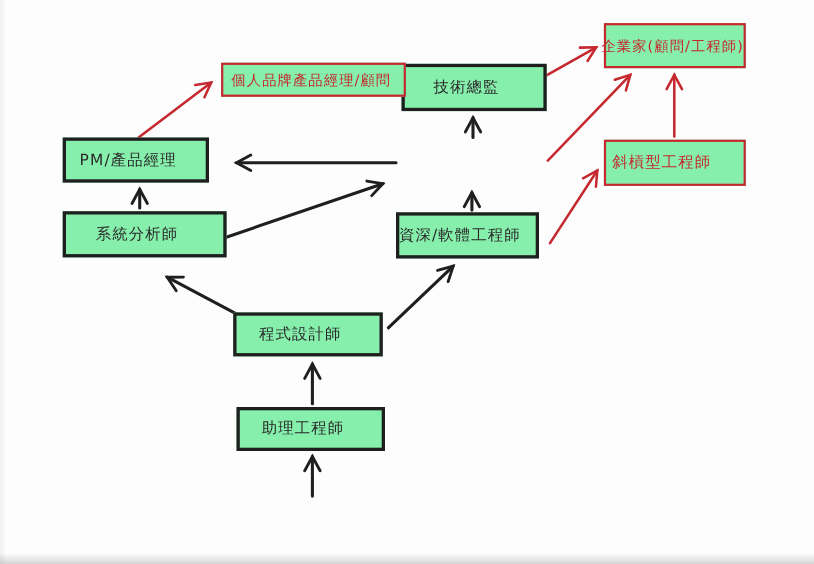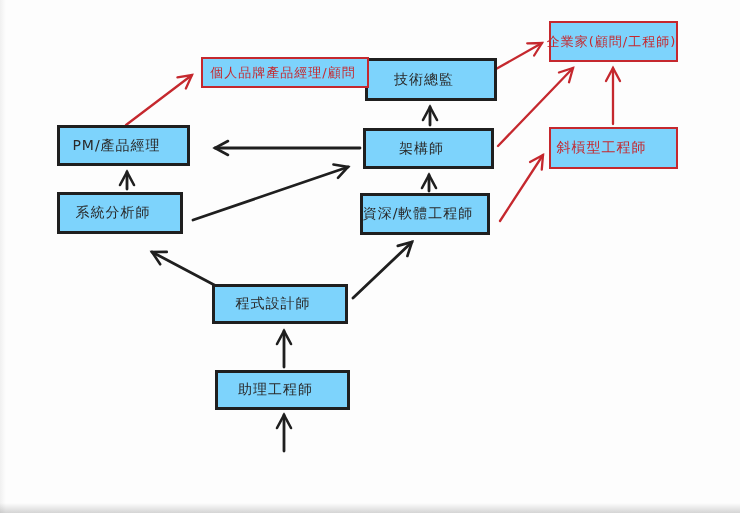--- a/index.html
+++ b/index.html
@@ -20,33 +20,33 @@
     content:"";
     position:absolute;left:0;top:0;bottom:0;width:6px;
     background:linear-gradient(to right, rgba(0,0,0,0.05), rgba(0,0,0,0));
     pointer-events:none;
   }
   svg.edges{position:absolute;left:0;top:0;width:740px;height:513px;}
   .node{
     position:absolute;
     display:flex;align-items:center;justify-content:center;
     box-sizing:border-box;
-    background:#7dd3fc;
+    background:#86efac;
     font-size:14px;
     letter-spacing:1px;
     padding-right:14px; 
     white-space:nowrap;
   }
   .node.black{border:3px solid var(--ink,#1f1f1f);color:#2a2a2a;}
   .node.red{border:2.5px solid var(--red,#c5282e);color:var(--red,#c5282e);}
   
   .n-student            {left:219px;top:456px;width:131px;height:39px;}
   .n-assistant-engineer {left:215px;top:370px;width:135px;height:40px;}
   .n-programmer         {left:212px;top:284px;width:136px;height:40px;}
-  .n-system-analyst     {left:57px; top:192px;width:126px;height:42px;font-family:Liberation Mono, monospace;}
+  .n-system-analyst     {left:57px; top:192px;width:149px;height:42px;font-family:Liberation Mono, monospace;}
   .n-pm                 {left:57px; top:125px;width:133px;height:41px;}
   .n-senior             {left:360px;top:193px;width:130px;height:42px;}
   .n-architect          {left:363px;top:128px;width:131px;height:41px;}
   .n-tech-director      {left:365px;top:58px; width:132px;height:43px;}
   .n-personal-brand     {left:201px;top:57px; width:168px;height:31px;font-size:13px;padding-right:4px;}
   .n-entrepreneur       {left:549px;top:21px; width:129px;height:41px;font-size:13px;padding-right:4px;}
   .n-slash-engineer     {left:549px;top:127px;width:129px;height:42px;padding-right:24px;}
 </style>
 </head>
 <body>
@@ -88,23 +88,20 @@
   </div>
   <div class="node black n-system-analyst">
     <span>系統分析師</span>
   </div>
   <div class="node black n-pm">
     <span>PM/產品經理</span>
   </div>
   <div class="node black n-senior">
     <span>資深/軟體工程師</span>
   </div>
-  <div class="node black n-architect">
-    <span>架構師</span>
-  </div>
   <div class="node black n-tech-director">
     <span>技術總監</span>
   </div>
   <div class="node red n-personal-brand">
     <span>個人品牌產品經理/顧問</span>
   </div>
   <div class="node red n-entrepreneur">
     <span>企業家(顧問/工程師)</span>
   </div>
   <div class="node red n-slash-engineer">

